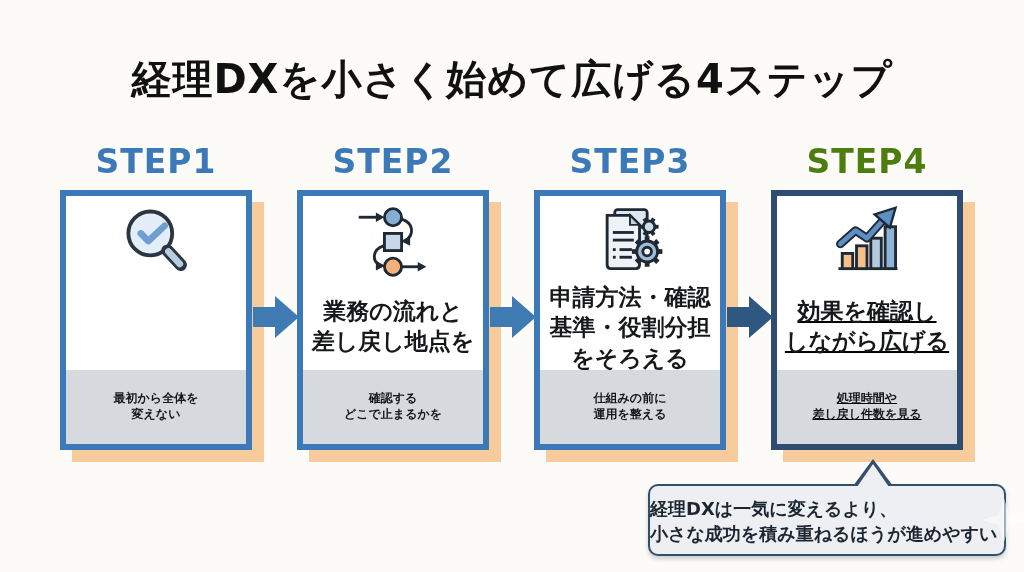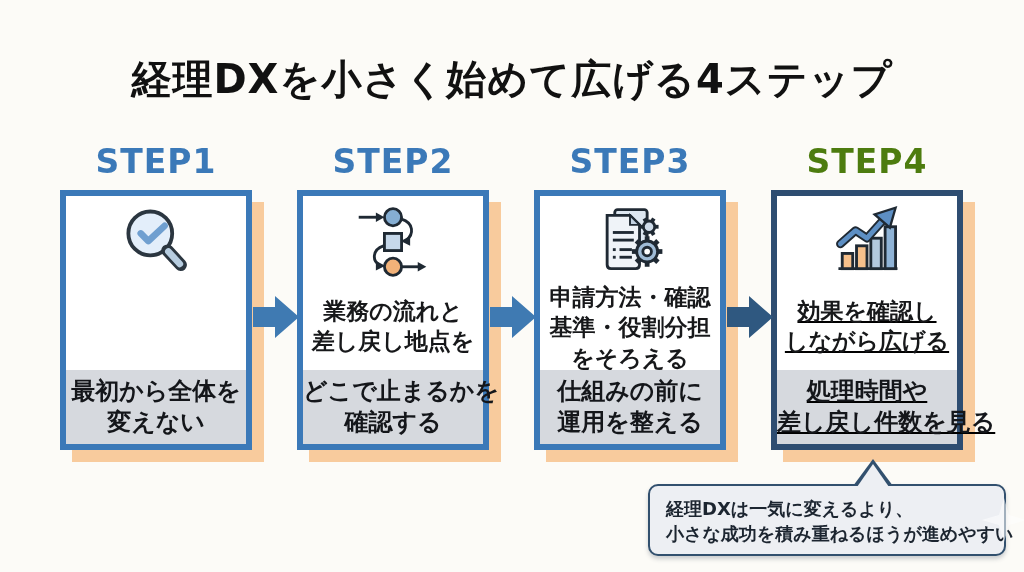--- a/index.html
+++ b/index.html
@@ -41,32 +41,32 @@
   .main-text {
     flex:1; display:flex; flex-direction:column; justify-content:center;
     text-align:center; font-size:23px; font-weight:900; line-height:1.32;
     color:#17181a; width:100%;
   }
   .main-text span { display:block; white-space:nowrap; }
 
   .card-footer {
     height:74px; background:#d6d9de;
     display:flex; flex-direction:column; justify-content:center;
-    text-align:center; font-size:24px; font-weight:900; line-height:1.3;
+    text-align:center; font-size:12px; font-weight:900; line-height:1.3;
     color:#14161a;
   }
   .card-footer span { display:block; white-space:nowrap; }
 
   .flow-arrow { position:absolute; top:296px; width:46px; height:42px; }
   .flow-arrow svg { width:100%; height:100%; display:block; }
 
   .callout {
     position:absolute; left:648px; top:484px; width:358px; height:72px;
     background:#edeff3; border:2px solid #32506e; border-radius:10px;
-    padding:11px 14px 0 16px;
+    padding:11px 14px 0 0;
     font-size:18px; font-weight:900; line-height:1.38; color:#1c2530;
     box-shadow:0 3px 4px rgba(60,70,90,.25);
   }
   .callout span { display:block; white-space:nowrap; }
   .callout-tail-border {
     position:absolute; left:203px; top:-27px; width:0; height:0;
     border-left:20px solid transparent; border-right:20px solid transparent;
     border-bottom:27px solid #32506e;
   }
   .callout-tail-fill {
@@ -126,22 +126,22 @@
           <rect x="33" y="33" width="18" height="18" fill="#c6d8ea" stroke="#1f2933" stroke-width="3"></rect>
           <circle cx="42" cy="68" r="9" fill="#f2b279" stroke="#1f2933" stroke-width="3"></circle>
         </svg>
       </span>
       <div class="main-text">
         <span>業務の流れと</span>
         <span>差し戻し地点を</span>
       </div>
     </div>
     <div class="card-footer">
+      <span>確認する</span>
       <span>どこで止まるかを</span>
-      <span>確認する</span>
     </div>
   </div>
 
   <div class="card" style="left:534px">
     <div class="card-body">
       <span class="icon">
         <svg viewBox="0 0 84 84">
           <rect x="26" y="8" width="34" height="52" rx="3" fill="#dde7f1" stroke="#1f2933" stroke-width="3"></rect>
           <path d="M18 14 H42 L52 24 V66 Q52 70 48 70 H22 Q18 70 18 66 Z" fill="#eff3f8" stroke="#1f2933" stroke-width="3"></path>
           <path d="M42 14 V24 H52 Z" fill="#c3d2e2" stroke="#1f2933" stroke-width="2"></path>

